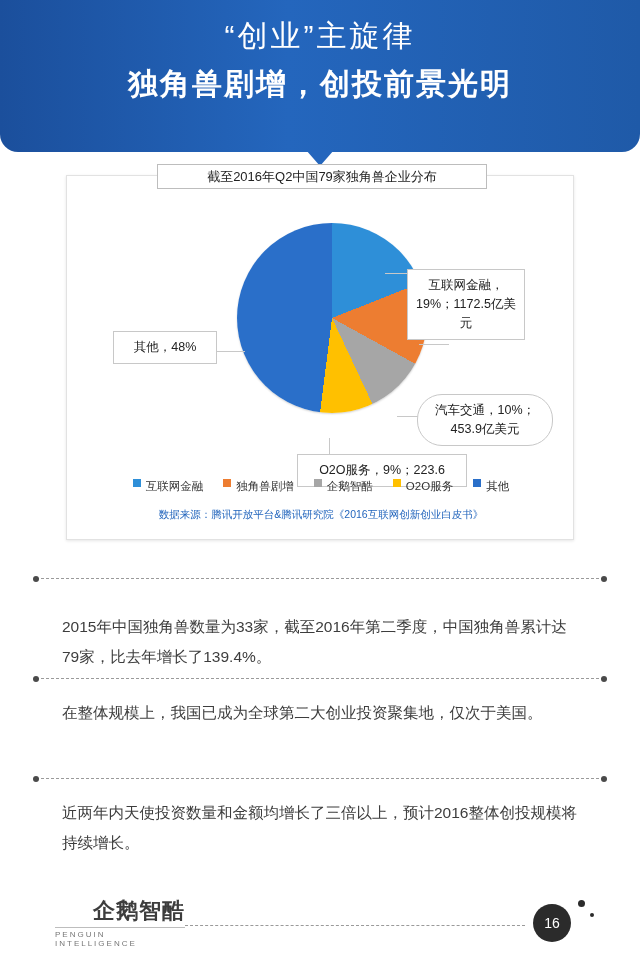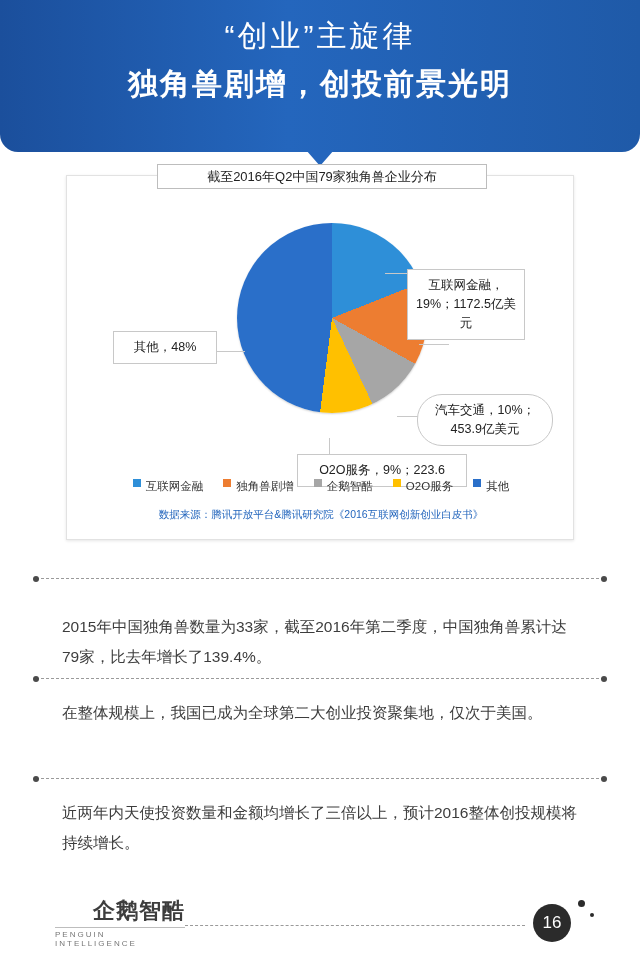--- a/index.html
+++ b/index.html
@@ -213,21 +213,21 @@
     padding-top: 2px;
   }
   .page-badge {
     position: absolute;
     left: 533px;
     top: 904px;
     width: 38px; height: 38px;
     border-radius: 50%;
     background: #2b2b2b;
     color: #ffffff;
-    font-size: 17px;
+    font-size: 14px;
     text-align: center;
     line-height: 38px;
   }
   .page-dot {
     position: absolute;
     border-radius: 50%;
     background: #2b2b2b;
   }
   .pd1 { left: 578px; top: 900px; width: 7px; height: 7px; }
   .pd2 { left: 590px; top: 913px; width: 4px; height: 4px; }

